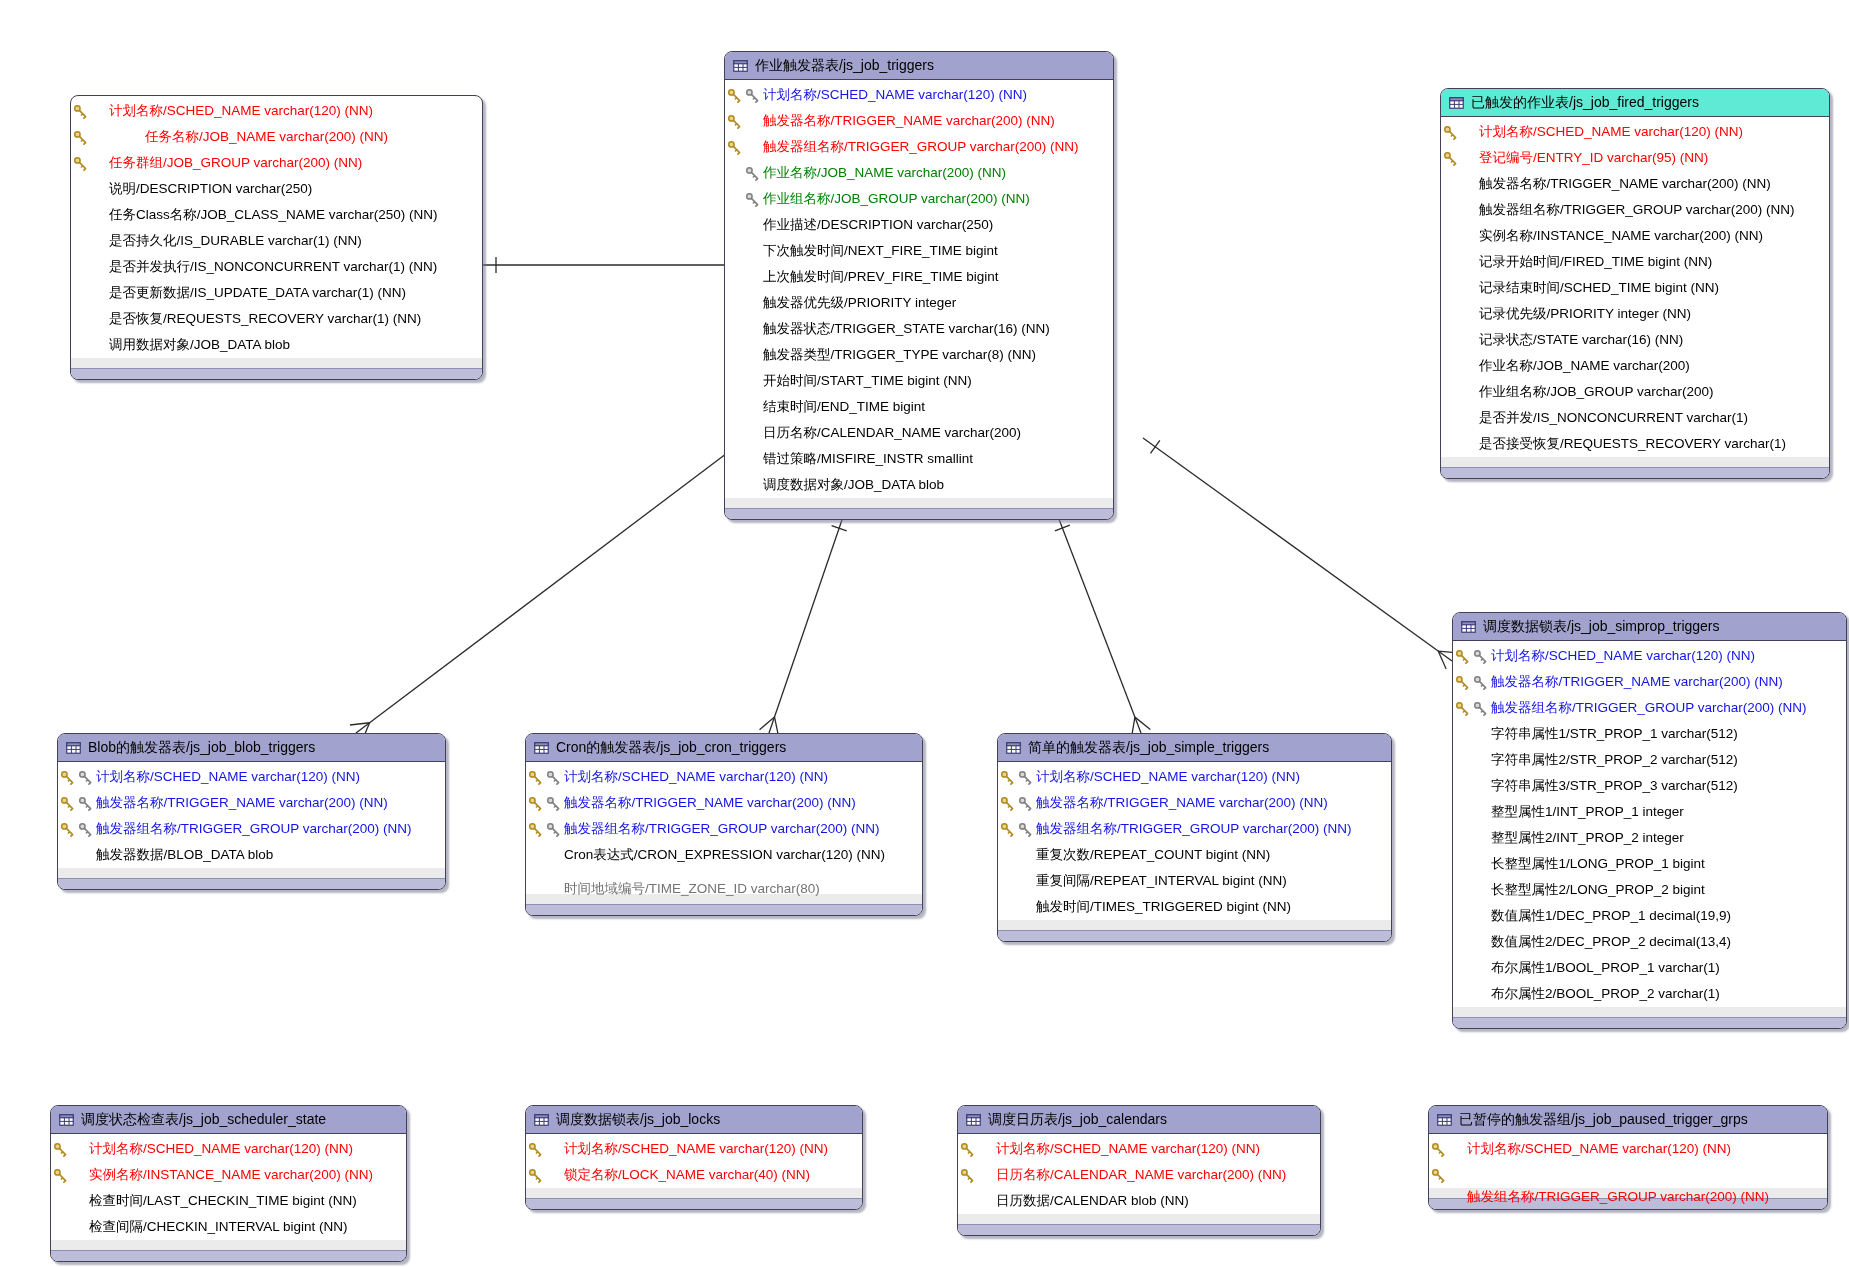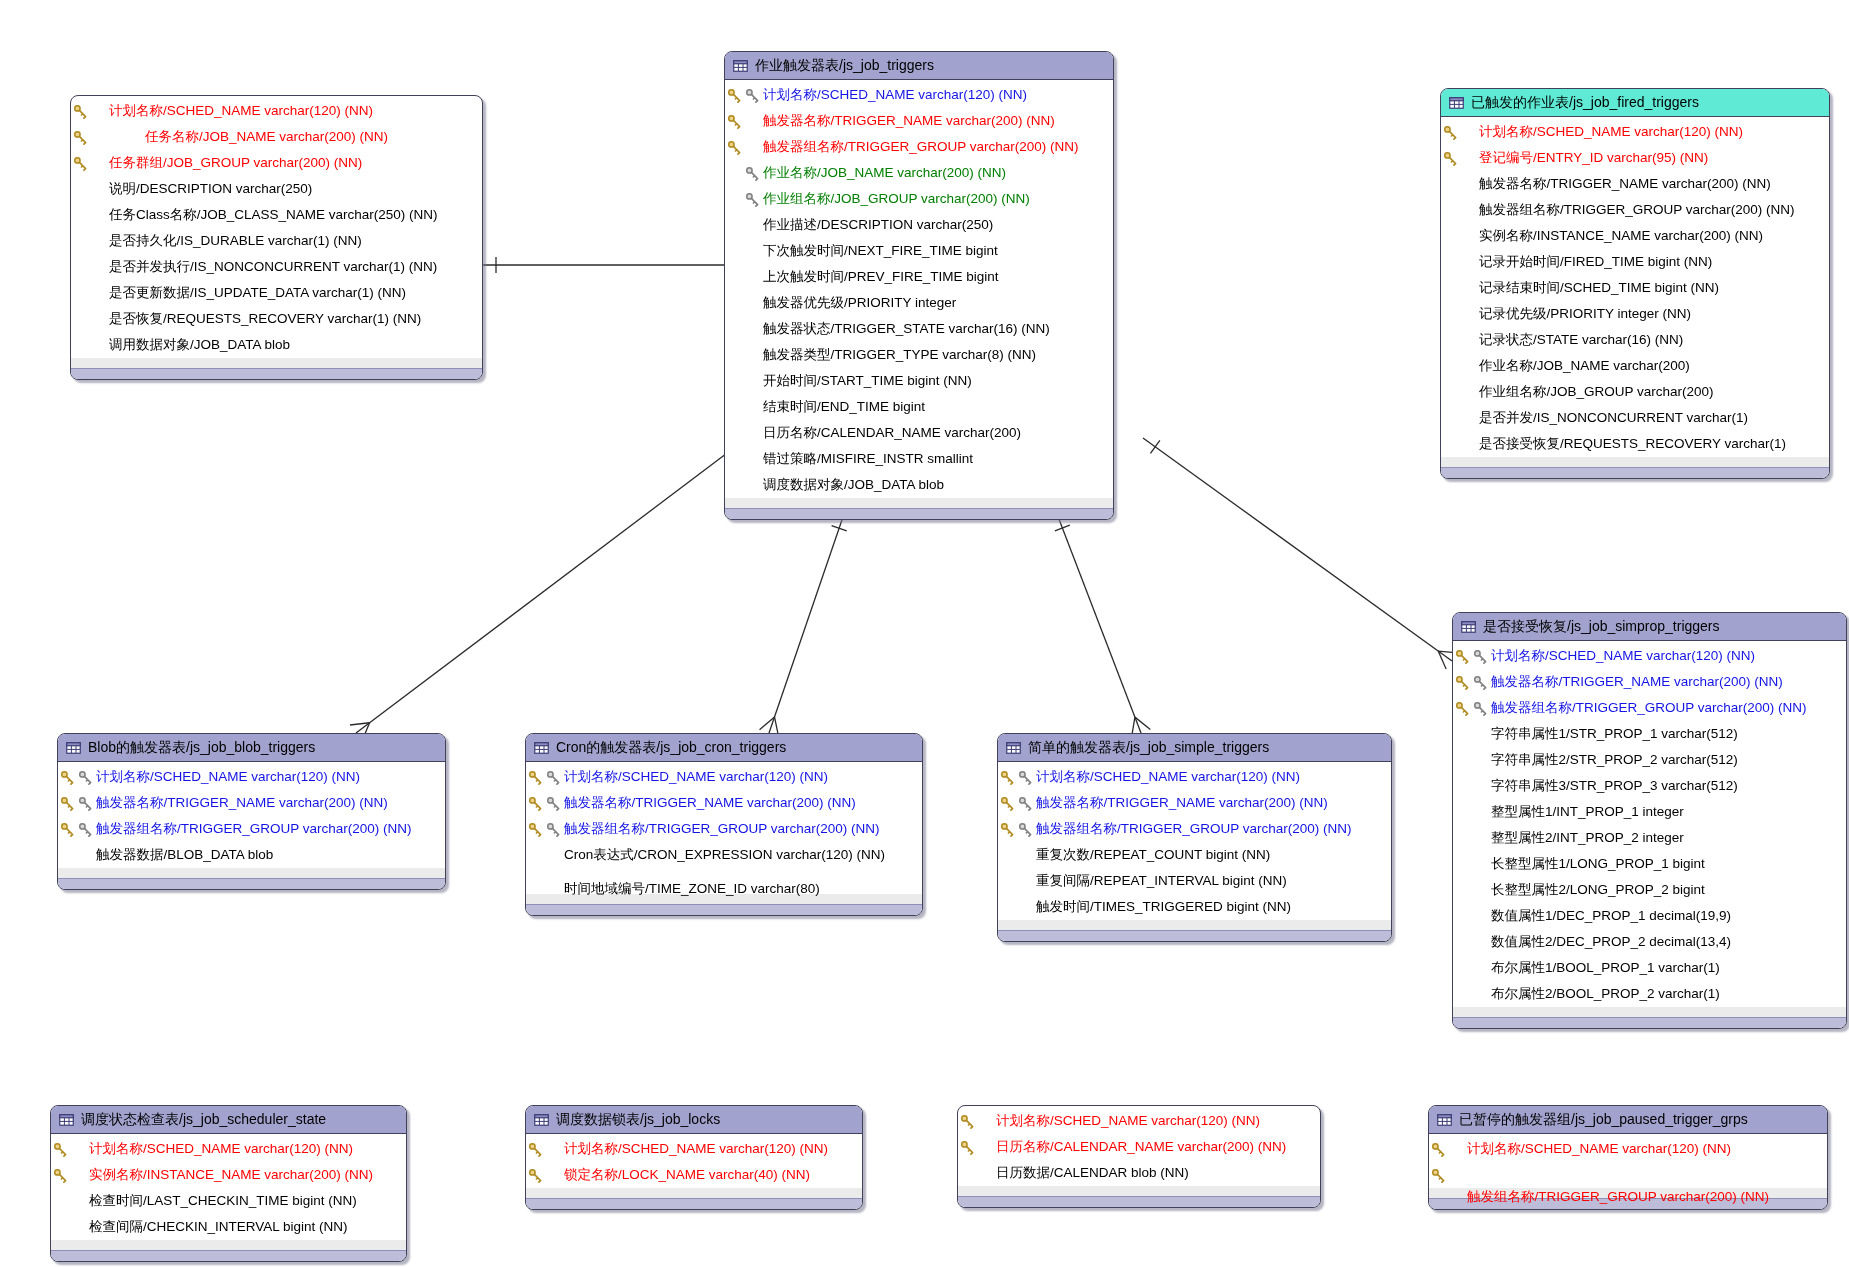--- a/index.html
+++ b/index.html
@@ -354,21 +354,21 @@
         <div class="tbl-header" style="background: rgb(162, 162, 206);">
           <span>
             <svg class="ticon" width="15" height="12" viewBox="0 0 15 12">
               <rect x="0.75" y="0.75" width="13.5" height="10.5" fill="#ffffff" stroke="#3c3c78" stroke-width="1.2"></rect>
               <rect x="0.75" y="0.75" width="13.5" height="3" fill="#8c8cc0" stroke="#3c3c78" stroke-width="1.2"></rect>
               <line x1="5.4" y1="3.8" x2="5.4" y2="11" stroke="#3c3c78" stroke-width="1"></line>
               <line x1="10" y1="3.8" x2="10" y2="11" stroke="#3c3c78" stroke-width="1"></line>
               <line x1="1" y1="7.4" x2="14" y2="7.4" stroke="#3c3c78" stroke-width="1"></line>
             </svg>
           </span>
-          <span class="tbl-title">是否接受恢复/js_job_simprop_triggers</span>
+          <span class="tbl-title">调度数据锁表/js_job_simprop_triggers</span>
         </div>
         <div class="tbl-body">
           <div class="frow">
             <span class="kslot">
               <svg width="15" height="15" viewBox="0 0 15 15">
                 <circle cx="4.4" cy="4.4" r="2.7" fill="#ecd387" stroke="#b08a1e" stroke-width="1.5"></circle>
                 <path d="M6.4 6.4 L12.6 12.6 M12.6 12.6 L10.9 14.2 M9.7 9.7 L8.4 11.0" fill="none" stroke="#b08a1e" stroke-width="1.6" stroke-linecap="round"></path>
               </svg>
             </span>
             <span class="kslot">
@@ -596,21 +596,21 @@
             <span class="ftext" style="color: rgb(20, 20, 230);">触发器组名称/TRIGGER_GROUP varchar(200) (NN)</span>
           </div>
           <div class="frow">
             <span class="kslot"></span>
             <span class="kslot"></span>
             <span class="ftext" style="color: rgb(0, 0, 0);">Cron表达式/CRON_EXPRESSION varchar(120) (NN)</span>
           </div>
           <div class="frow">
             <span class="kslot"></span>
             <span class="kslot"></span>
-            <span class="ftext" style="color: #000000; margin-top: 15px;">时间地域编号/TIME_ZONE_ID varchar(80)</span>
+            <span class="ftext" style="color: #737373; margin-top: 15px;">时间地域编号/TIME_ZONE_ID varchar(80)</span>
           </div>
         </div>
         <div class="tbl-strip"></div>
         <div class="tbl-bar"></div>
       </div>
       <div class="tbl" style="left: 997px; top: 733px; width: 393px;">
         <div class="tbl-header" style="background: rgb(162, 162, 206);">
           <span>
             <svg class="ticon" width="15" height="12" viewBox="0 0 15 12">
               <rect x="0.75" y="0.75" width="13.5" height="10.5" fill="#ffffff" stroke="#3c3c78" stroke-width="1.2"></rect>
@@ -767,20 +767,32 @@
               </svg>
             </span>
             <span class="kslot"></span>
             <span class="ftext" style="color: rgb(255, 0, 0);">锁定名称/LOCK_NAME varchar(40) (NN)</span>
           </div>
         </div>
         <div class="tbl-strip"></div>
         <div class="tbl-bar"></div>
       </div>
       <div class="tbl" style="left: 957px; top: 1105px; width: 362px;">
+        <div class="tbl-header" style="background: rgb(162, 162, 206);">
+          <span>
+            <svg class="ticon" width="15" height="12" viewBox="0 0 15 12">
+              <rect x="0.75" y="0.75" width="13.5" height="10.5" fill="#ffffff" stroke="#3c3c78" stroke-width="1.2"></rect>
+              <rect x="0.75" y="0.75" width="13.5" height="3" fill="#8c8cc0" stroke="#3c3c78" stroke-width="1.2"></rect>
+              <line x1="5.4" y1="3.8" x2="5.4" y2="11" stroke="#3c3c78" stroke-width="1"></line>
+              <line x1="10" y1="3.8" x2="10" y2="11" stroke="#3c3c78" stroke-width="1"></line>
+              <line x1="1" y1="7.4" x2="14" y2="7.4" stroke="#3c3c78" stroke-width="1"></line>
+            </svg>
+          </span>
+          <span class="tbl-title">调度日历表/js_job_calendars</span>
+        </div>
         <div class="tbl-body">
           <div class="frow">
             <span class="kslot">
               <svg width="15" height="15" viewBox="0 0 15 15">
                 <circle cx="4.4" cy="4.4" r="2.7" fill="#ecd387" stroke="#b08a1e" stroke-width="1.5"></circle>
                 <path d="M6.4 6.4 L12.6 12.6 M12.6 12.6 L10.9 14.2 M9.7 9.7 L8.4 11.0" fill="none" stroke="#b08a1e" stroke-width="1.6" stroke-linecap="round"></path>
               </svg>
             </span>
             <span class="kslot"></span>
             <span class="ftext" style="color: rgb(255, 0, 0);">计划名称/SCHED_NAME varchar(120) (NN)</span>

